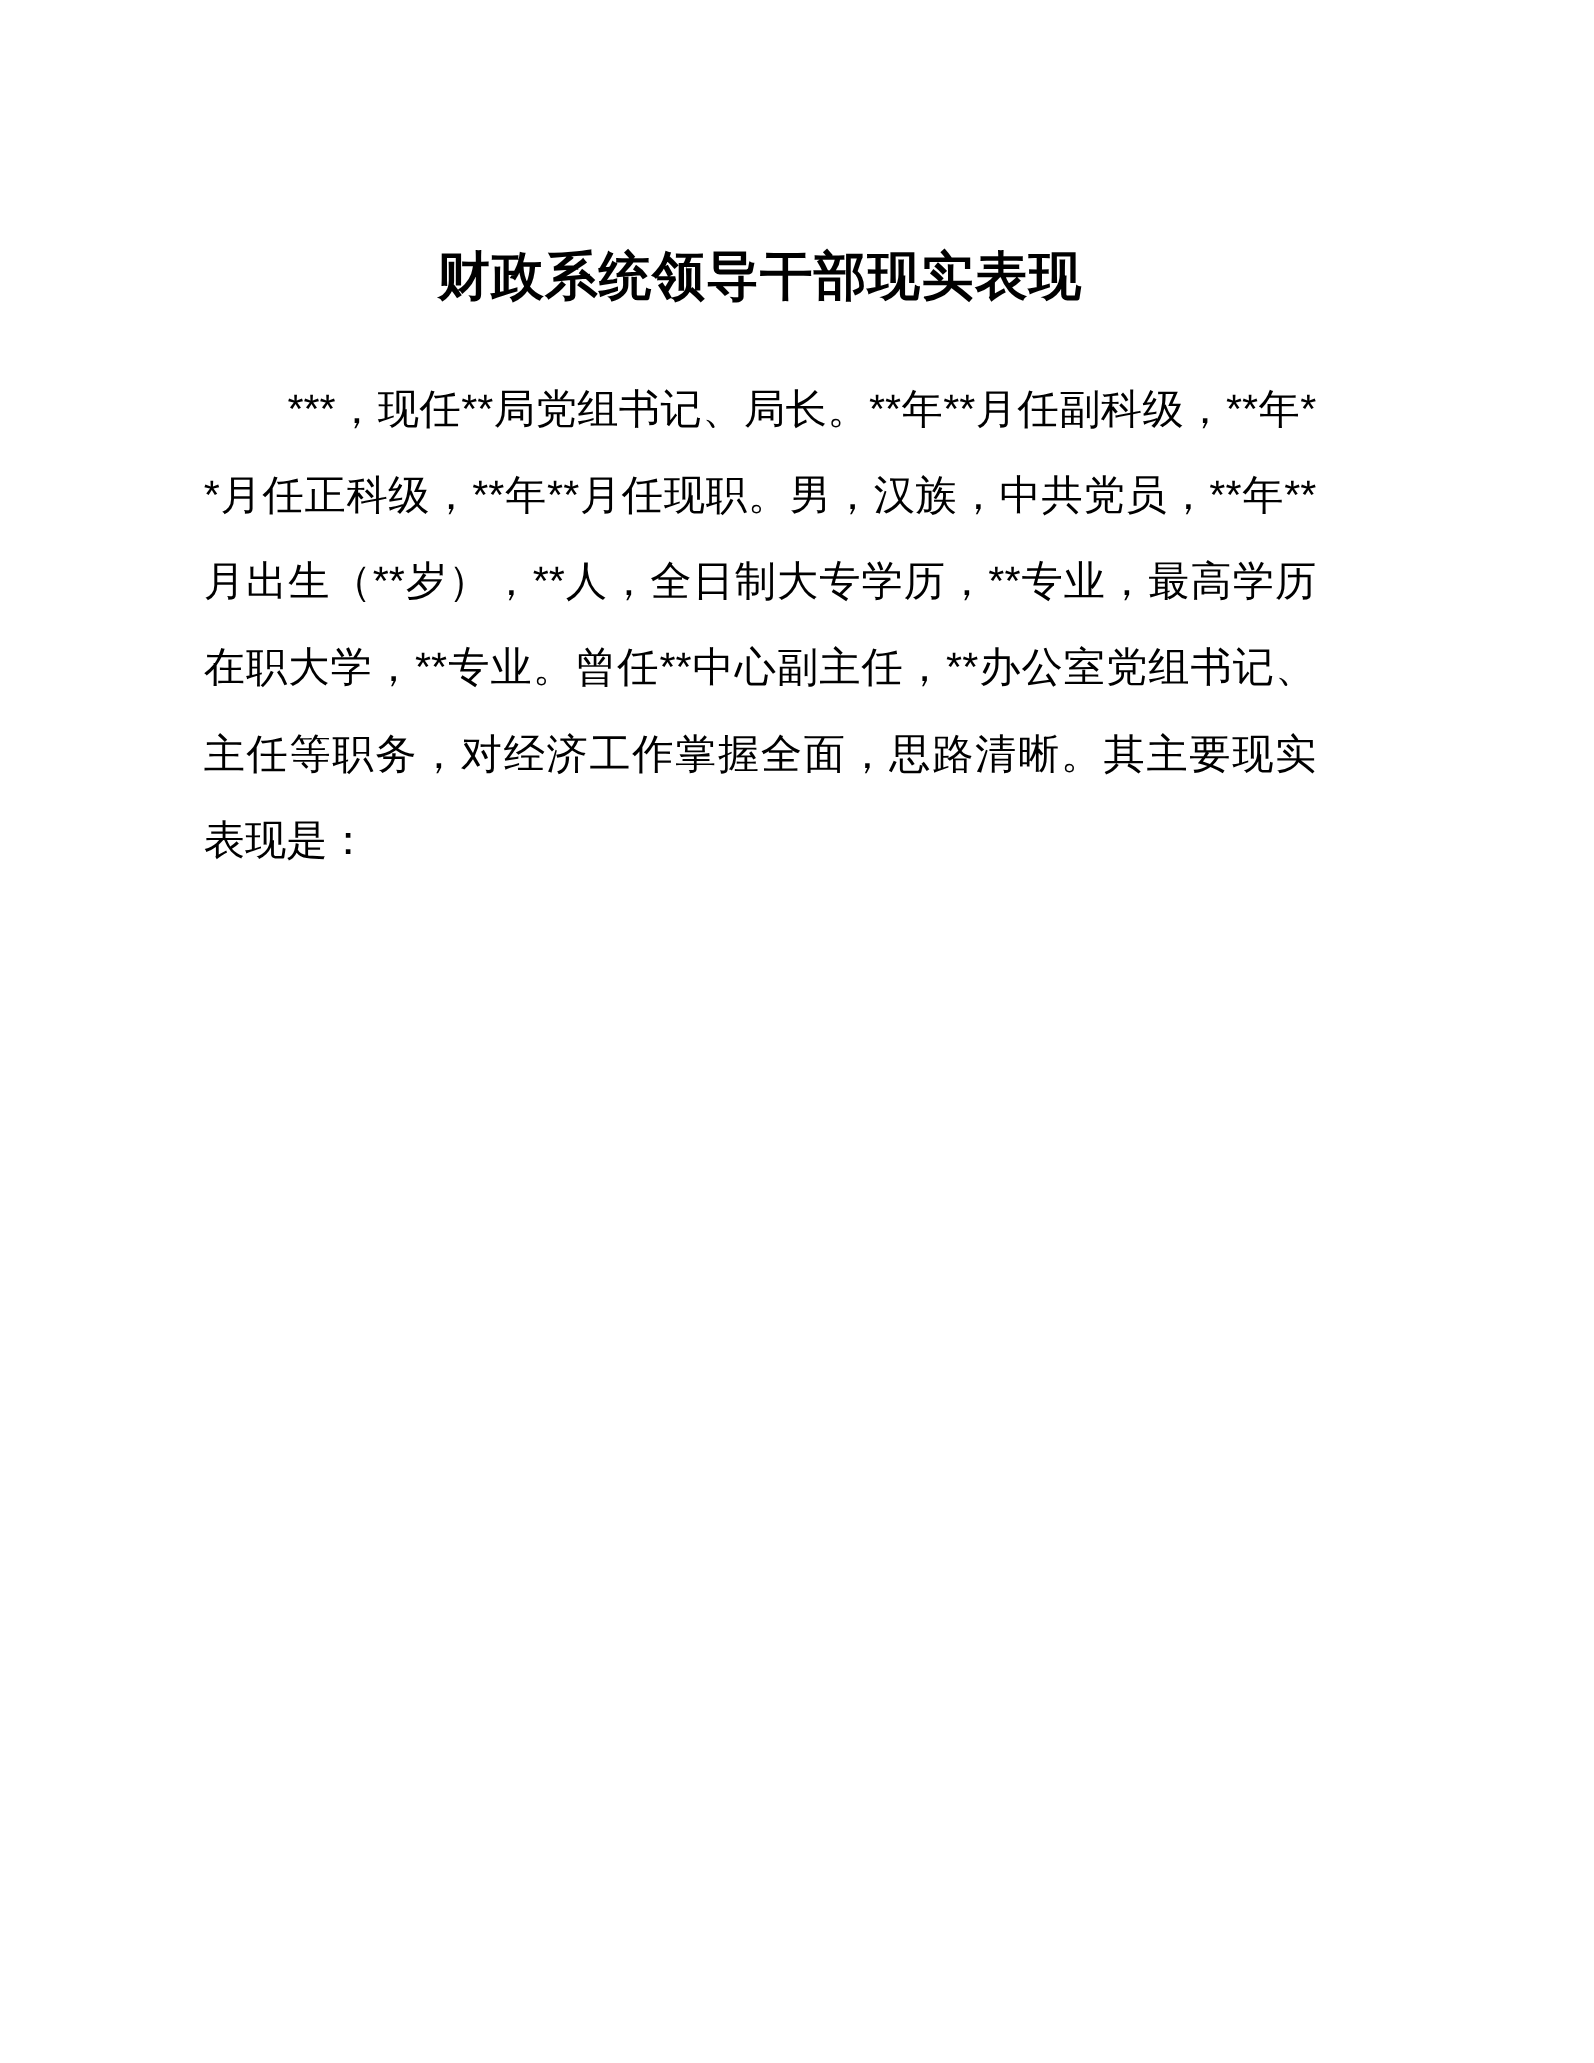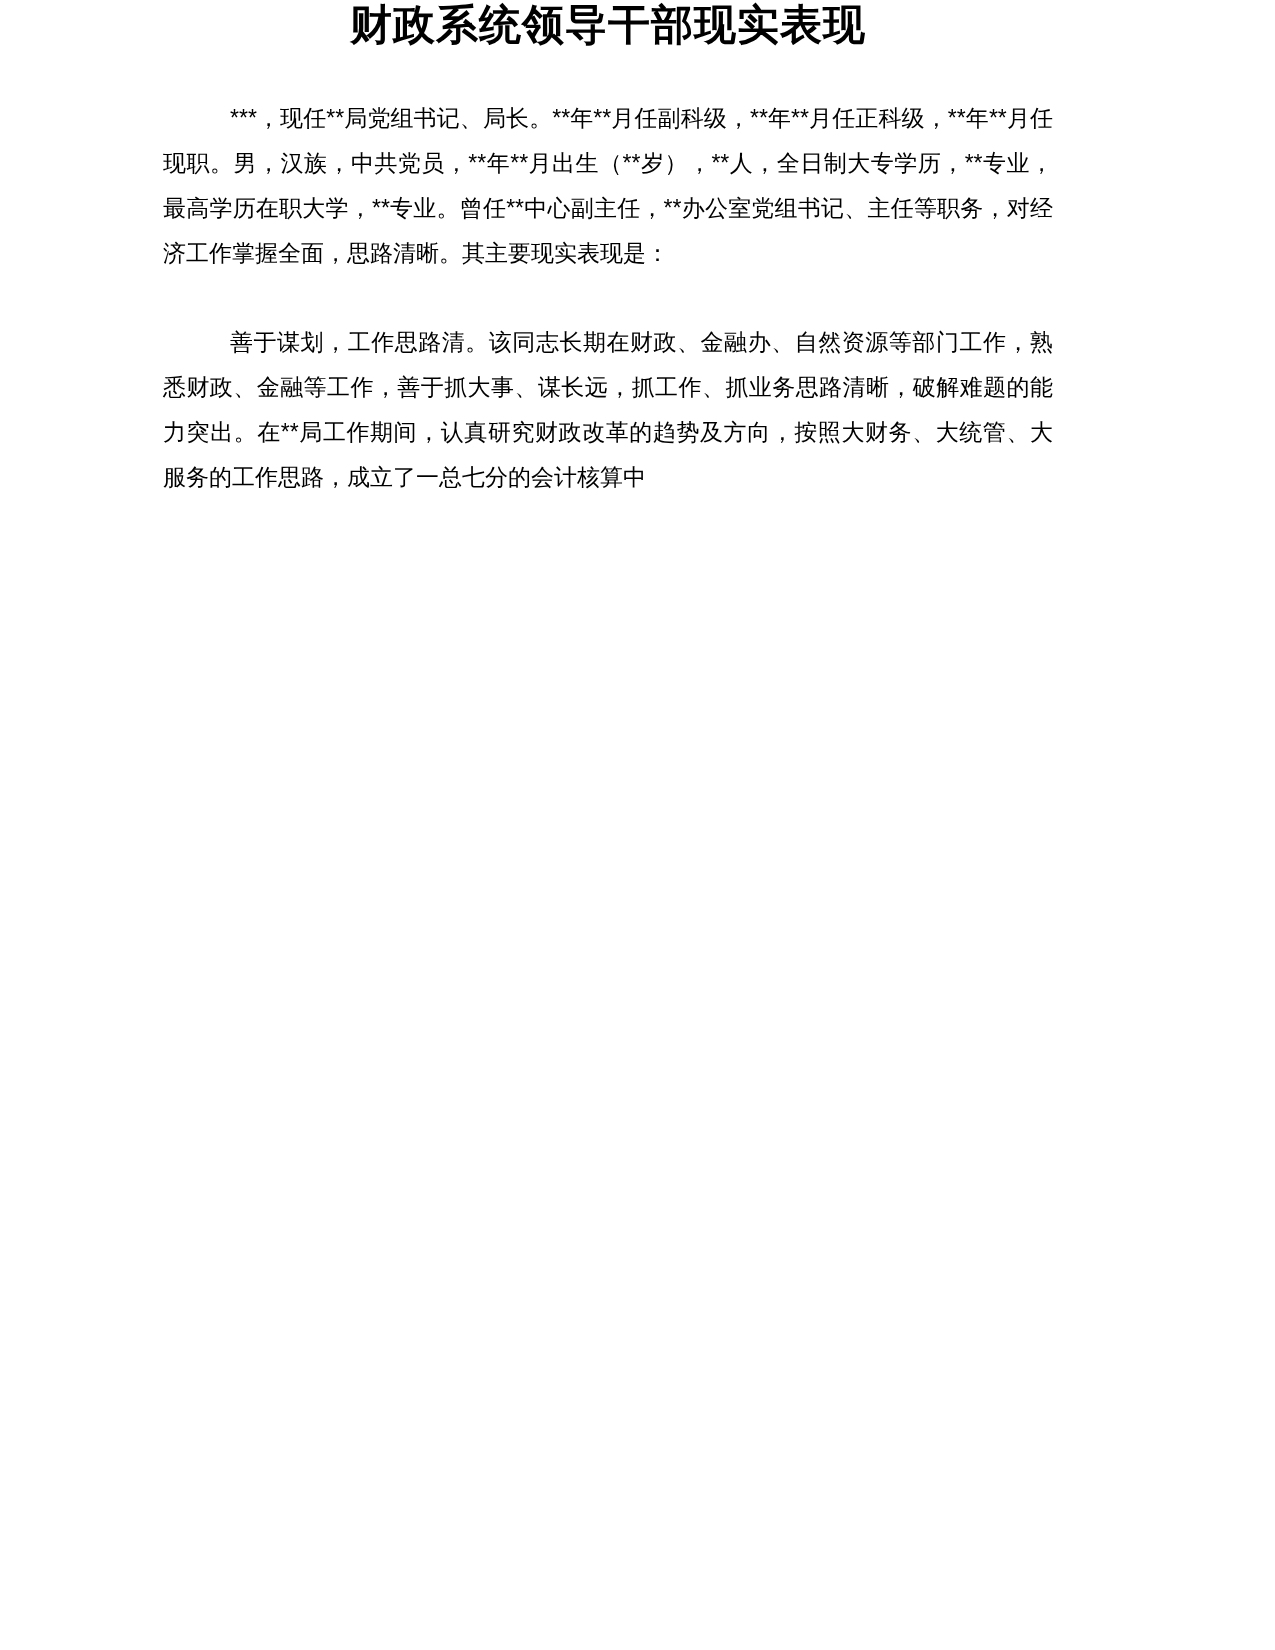--- a/index.html
+++ b/index.html
@@ -27,26 +27,27 @@
     top: 0;
     width: 890px;
   }
   .doc-title {
     font-size: 42px;
     font-weight: 700;
     text-align: center;
     letter-spacing: 1px;
     line-height: 1.2;
     margin: 0;
+    padding-top: 196px;
     padding-bottom: 0;
     white-space: nowrap;
   }
   .doc-paragraph {
-    font-size: 23px;
-    line-height: 45px;
+    font-size: 33px;
+    line-height: 69px;
     text-align: justify;
     text-align-last: left;
     text-justify: inter-ideograph;
     margin: 0;
     padding: 0;
     text-indent: 67px;
     word-break: break-all;
   }
   .para-spacer {
     height: 22px;
@@ -63,16 +64,15 @@
 
     <h1 class="doc-title">财政系统领导干部现实表现</h1>
 
     <p class="doc-paragraph first-para">***，现任**局党组书记、局长。**年**月任副科级，**年**月任正科级，**年**月任现职。男，汉族，中共党员，**年**月出生（**岁），**人，全日制大专学历，**专业，最高学历在职大学，**专业。曾任**中心副主任，**办公室党组书记、主任等职务，对经济工作掌握全面，思路清晰。其主要现实表现是：</p>
 
     <div class="para-spacer"></div>
 
 
     <div class="para-spacer"></div>
 
-    <p class="doc-paragraph">善于谋划，工作思路清。该同志长期在财政、金融办、自然资源等部门工作，熟悉财政、金融等工作，善于抓大事、谋长远，抓工作、抓业务思路清晰，破解难题的能力突出。在**局工作期间，认真研究财政改革的趋势及方向，按照大财务、大统管、大服务的工作思路，成立了一总七分的会计核算中</p>
 
   </div>
 </div>
 
 </body></html>

